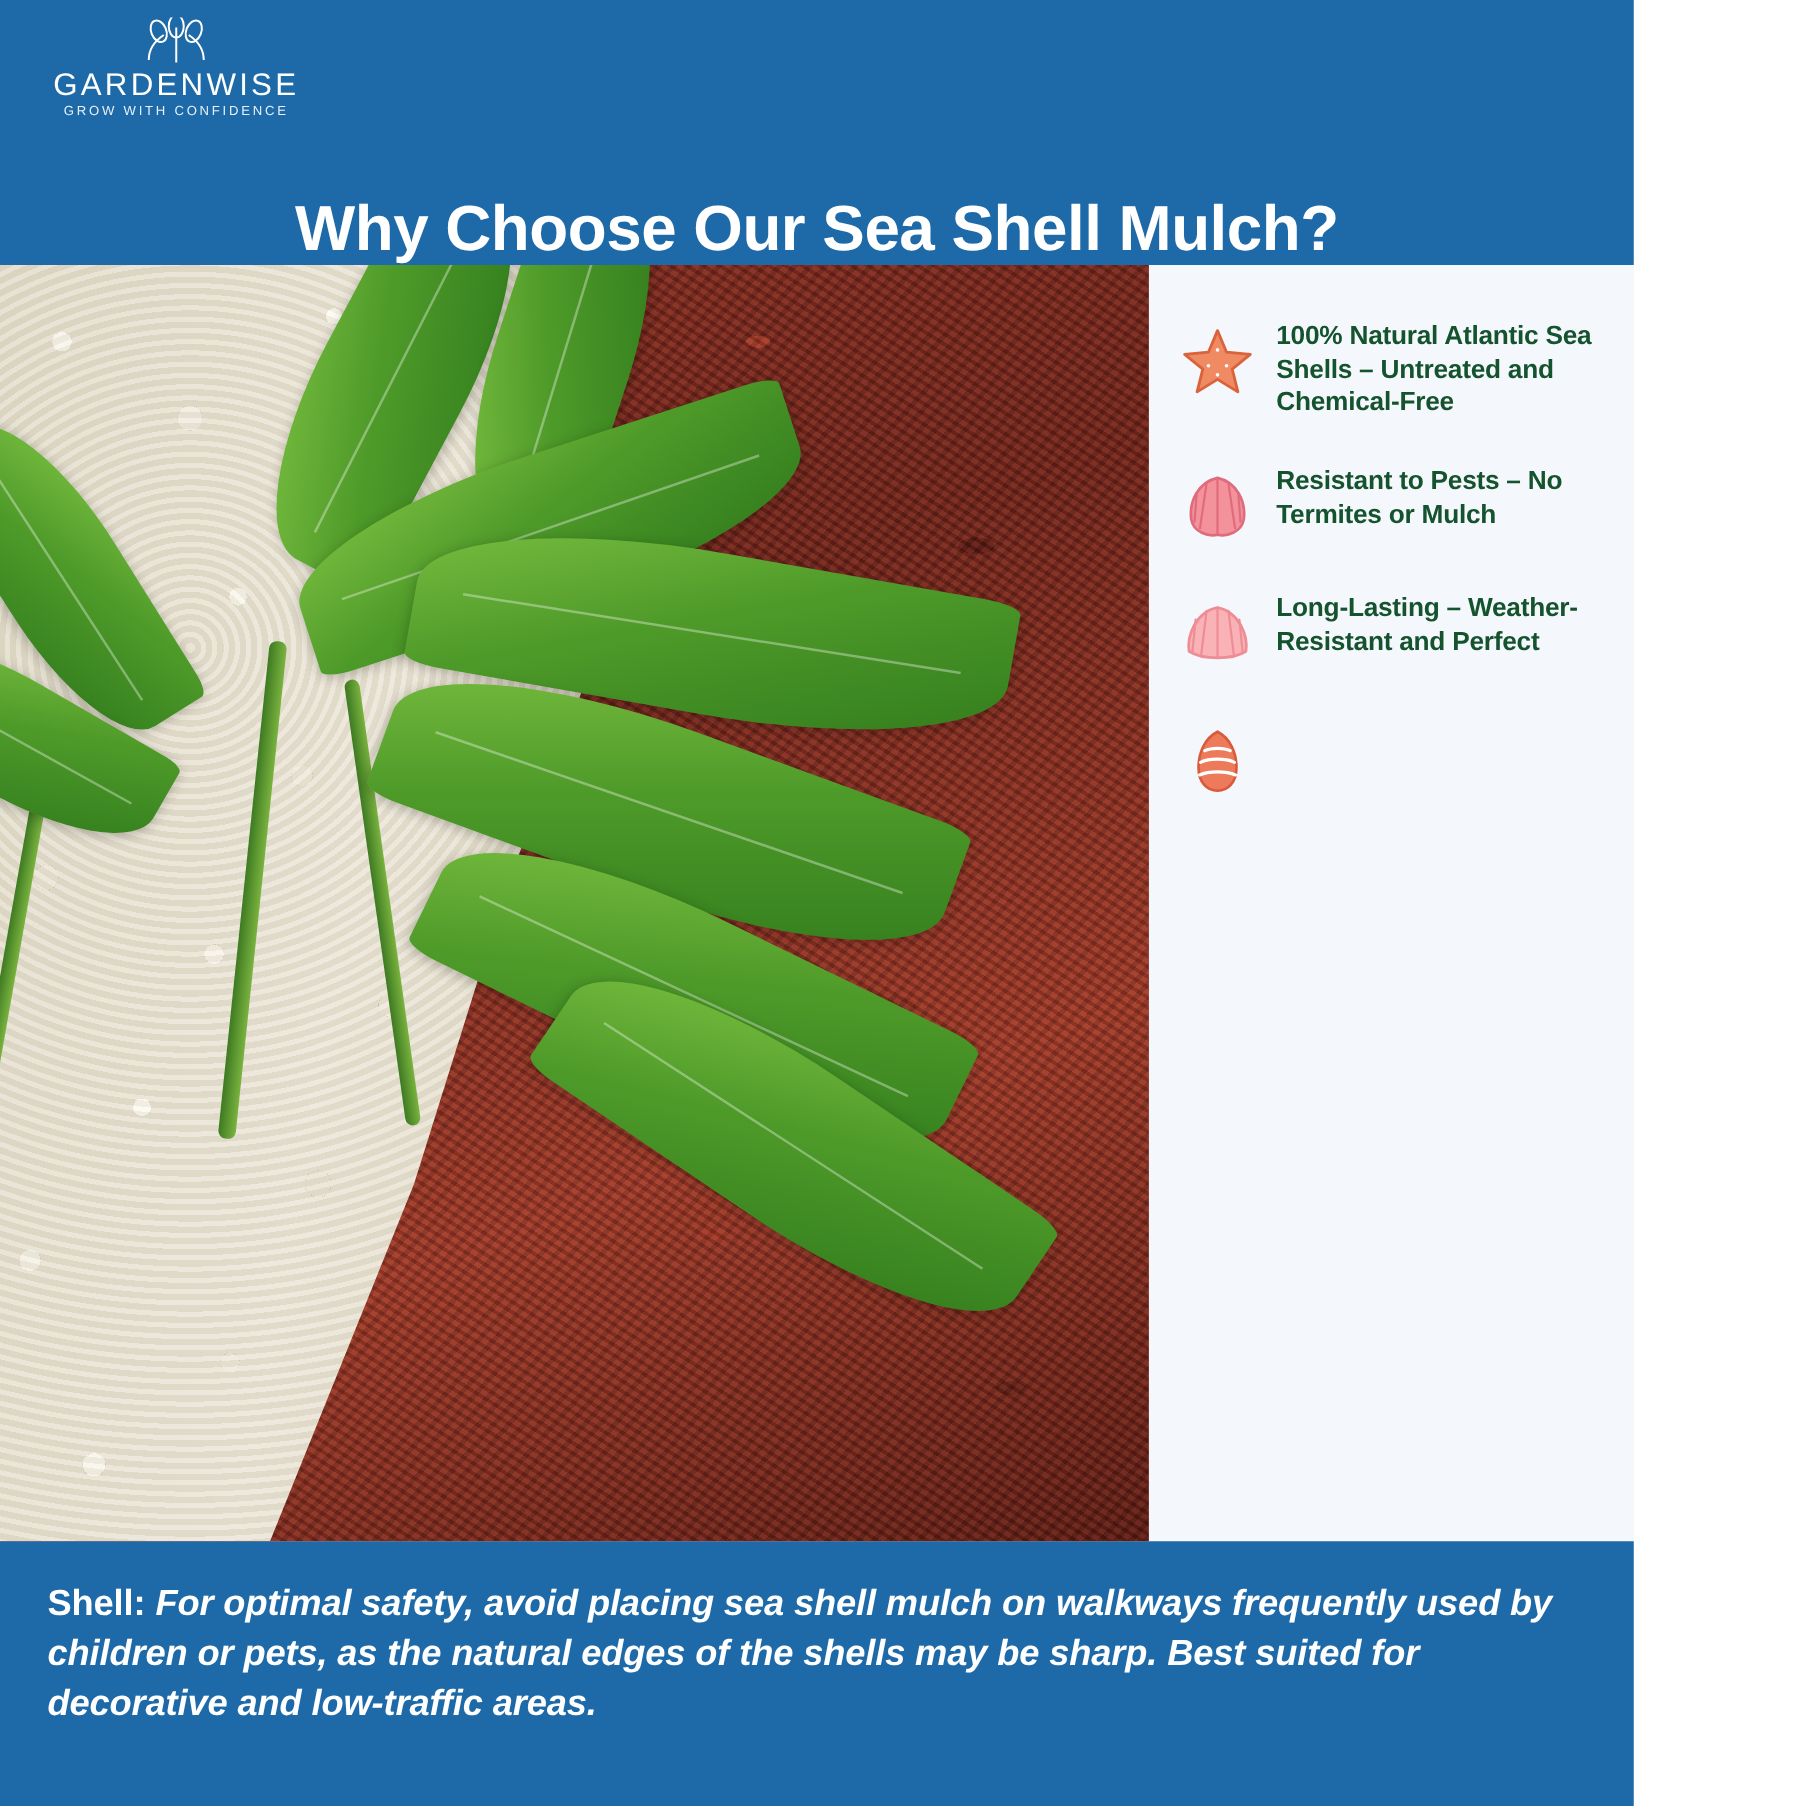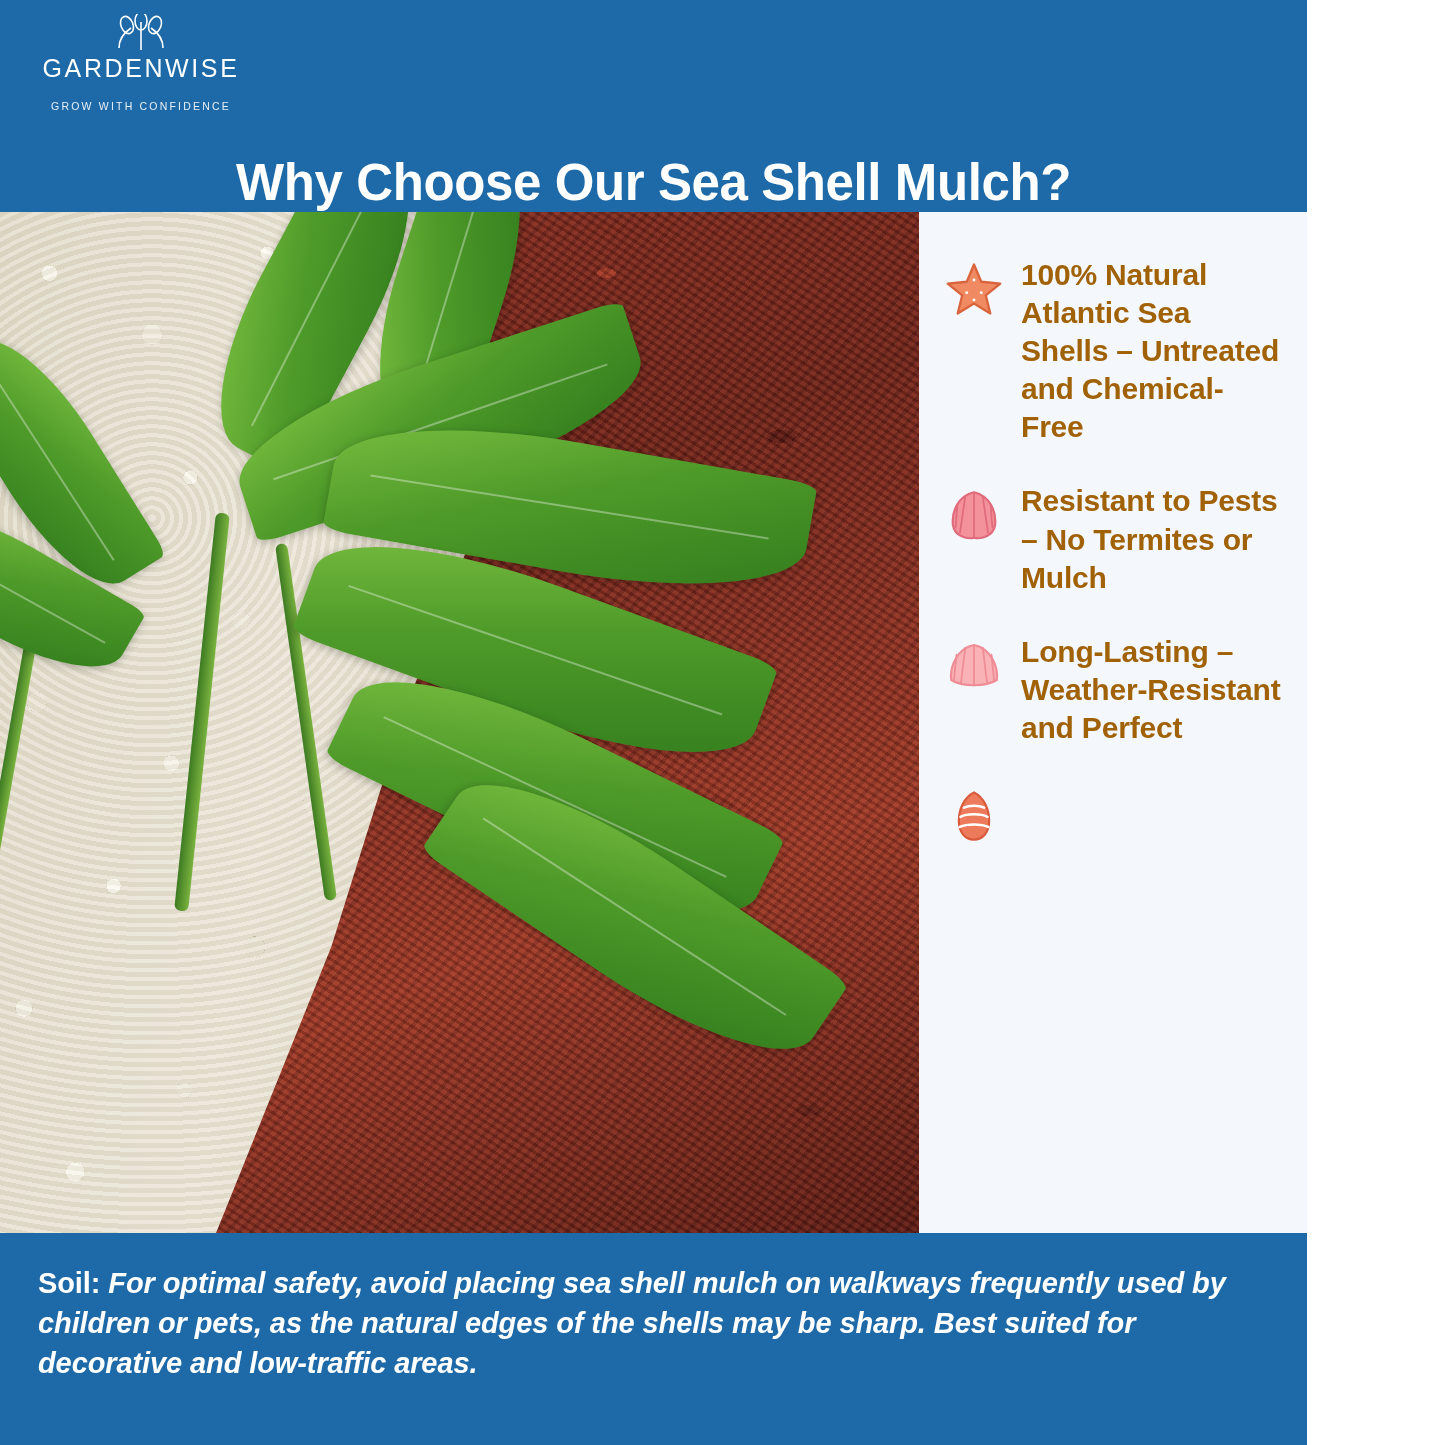--- a/index.html
+++ b/index.html
@@ -45,21 +45,21 @@
     height: 40px;
   }
   .brand-name {
     font-size: 25px;
     letter-spacing: 2.6px;
     font-weight: 400;
     line-height: 1;
     color: #ffffff;
   }
   .brand-tag {
-    margin-top: 20px;
+    margin-top: 3px;
     font-size: 10.5px;
     letter-spacing: 2.2px;
     color: #e7f0f8;
     line-height: 1;
   }
   .headline {
     position: absolute;
     left: 0;
     right: 0;
     top: 112px;
@@ -194,23 +194,23 @@
   .benefit-icon {
     flex: 0 0 66px;
     width: 66px;
     height: 66px;
     display: flex;
     align-items: center;
     justify-content: center;
     margin-top: 2px;
   }
   .benefit-text {
-    font-size: 30px;
+    font-size: 21px;
     font-weight: bold;
-    color: #a16207;
+    color: #14532d;
     line-height: 1.27;
     letter-spacing: -0.2px;
     padding-top: 2px;
   }
 
   
   .footer {
     flex: 0 0 212px;
     height: 212px;
     background: #1e6aa8;
@@ -319,17 +319,17 @@
             <path d="M20 22 C26 19, 38 19, 44 22 M16 33 C24 29, 40 29, 48 33 M15 45 C24 41, 40 41, 49 45" stroke="#ffffff" stroke-width="3" fill="none" stroke-linecap="round"></path>
           </svg>
         </div>
       </div>
 
     </div>
   </div>
 
   <div class="footer">
     <div class="footer-text">
-      <span class="footer-label">Soil:</span><span> For optimal safety, avoid placing sea shell mulch on walkways frequently used by children or pets, as the natural edges of the shells may be sharp. Best suited for decorative and low-traffic areas.</span>
+      <span class="footer-label">Shell:</span><span> For optimal safety, avoid placing sea shell mulch on walkways frequently used by children or pets, as the natural edges of the shells may be sharp. Best suited for decorative and low-traffic areas.</span>
     </div>
   </div>
 
 </div>
 
 </body></html>

